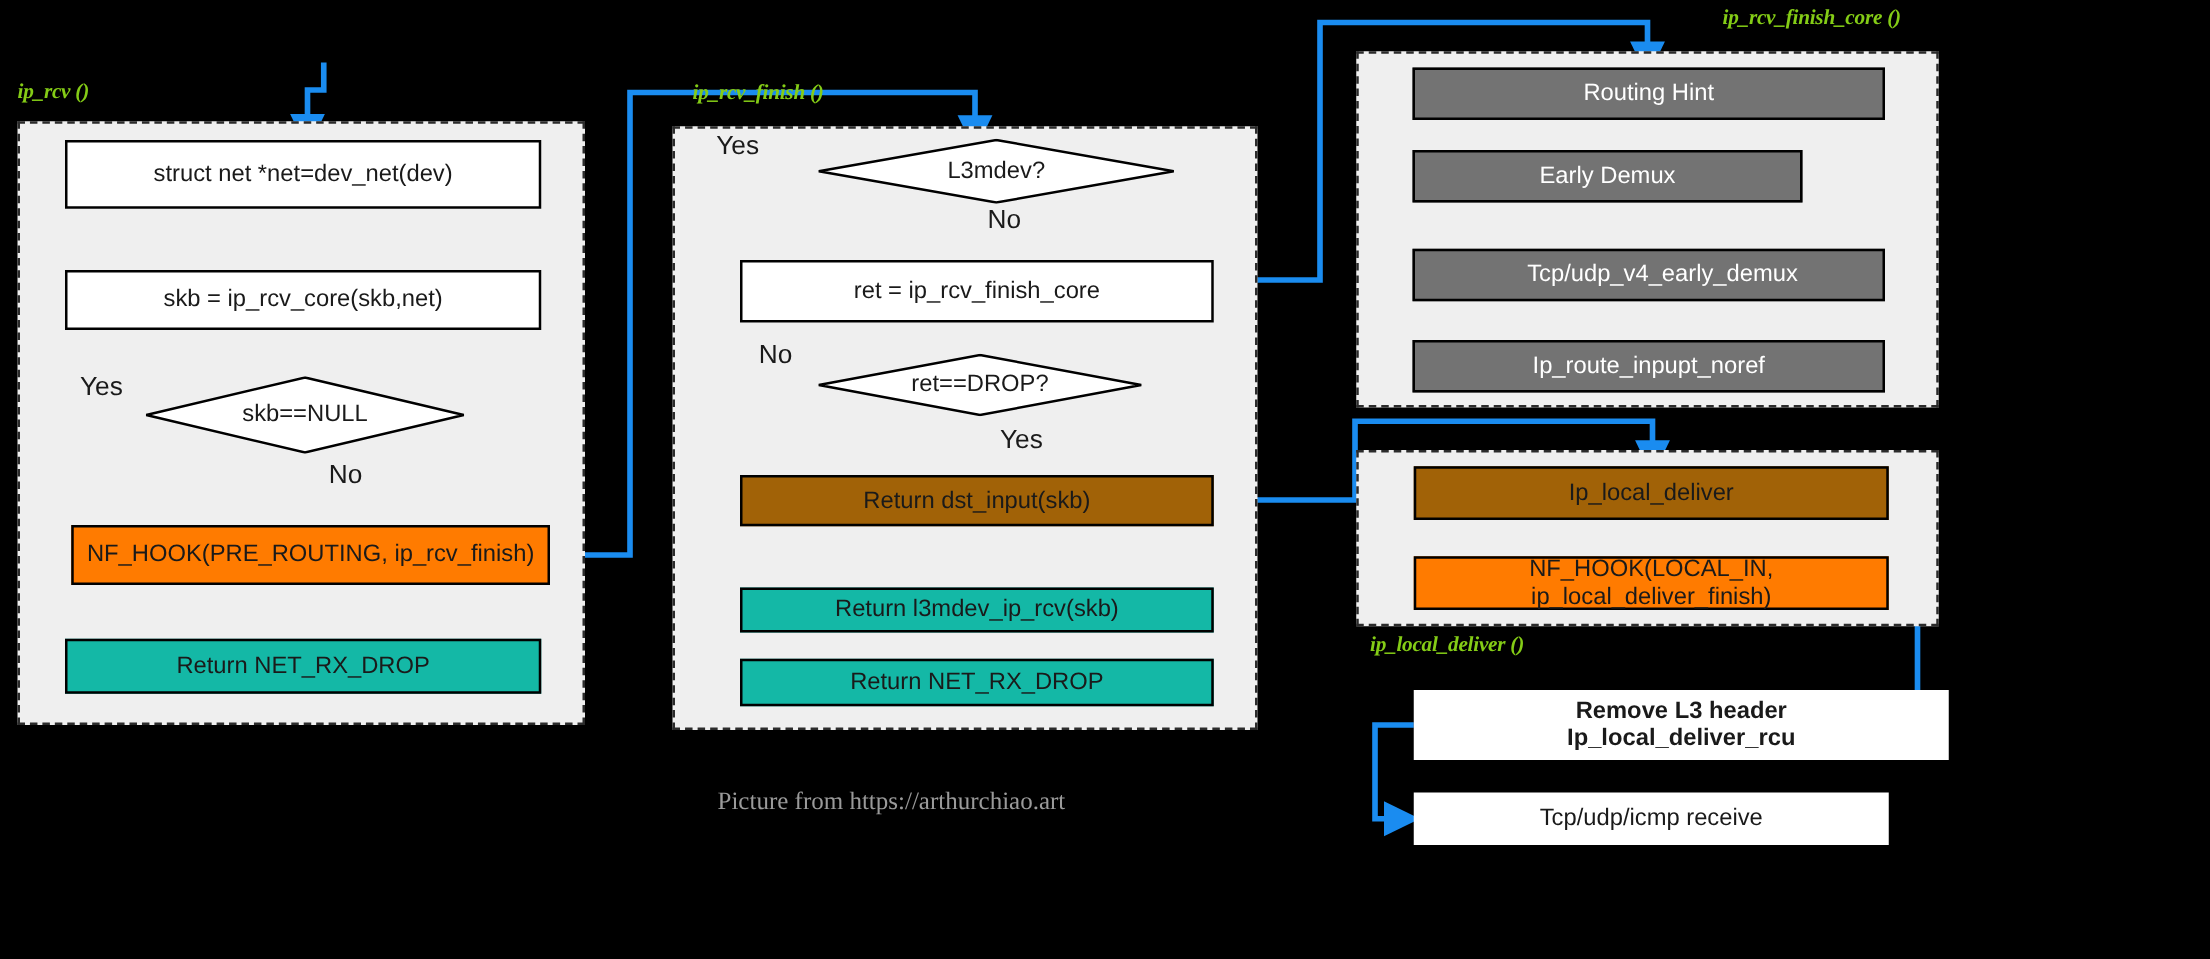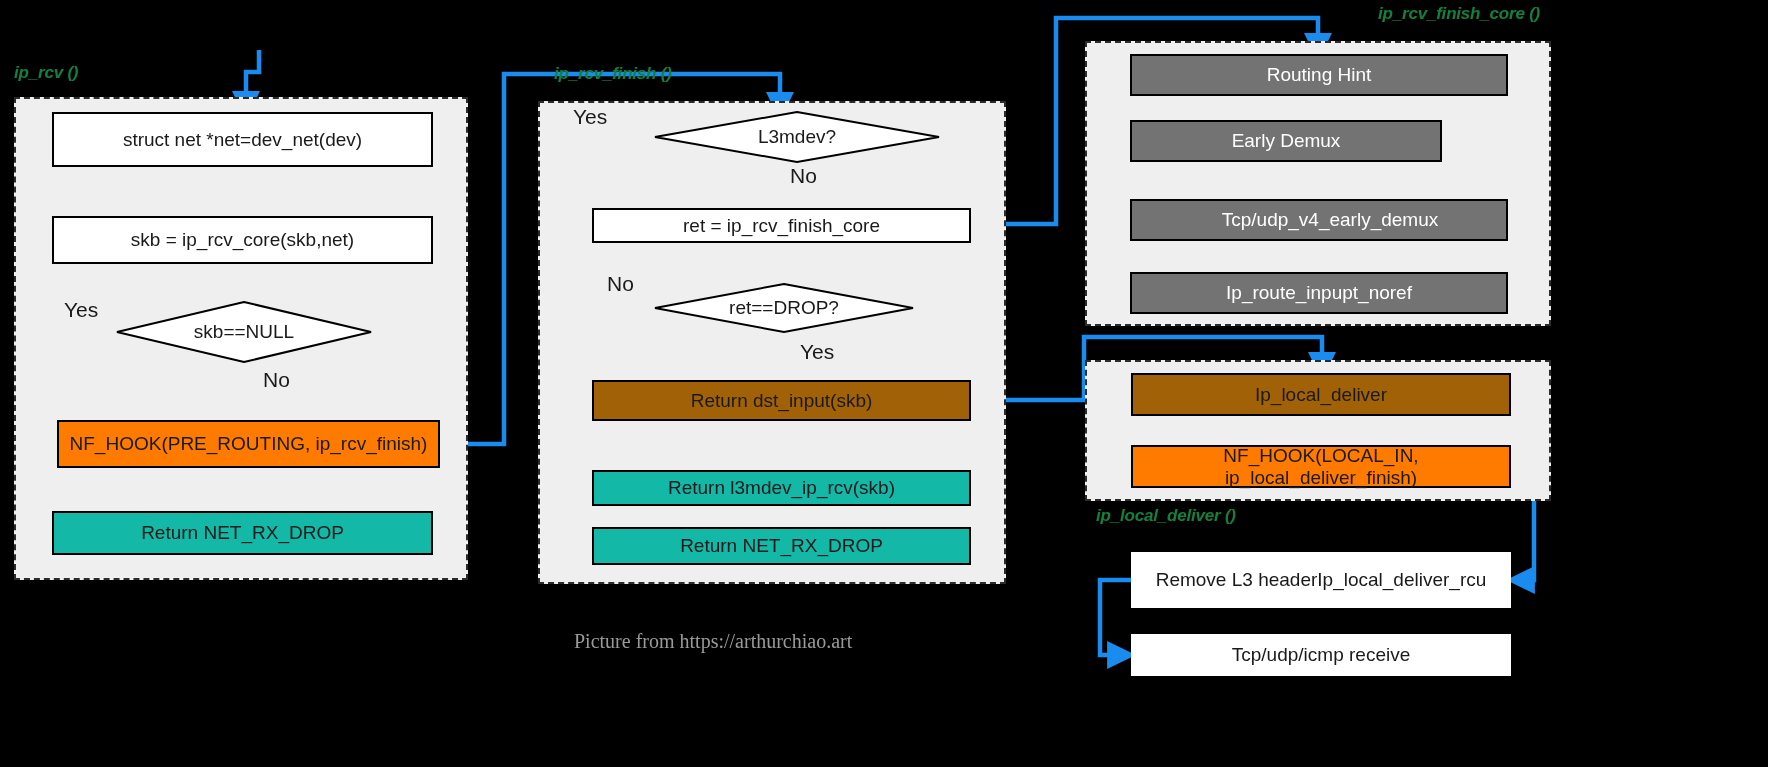--- a/index.html
+++ b/index.html
@@ -1,22 +1,22 @@
 <!DOCTYPE html>
 <html><head>
 <meta charset="utf-8">
 <style>
   html,body{margin:0;padding:0;background:#000;}
   body{font-family:"Liberation Sans",sans-serif;}
   #stage{position:relative;width:1768px;height:767px;background:#000;overflow:hidden;}
 
   
   .group{position:absolute;background:#efefef;border:2px dashed #2b2b2b;box-sizing:border-box;}
-  .grouplabel{position:absolute;color:#15803d;font-style:italic;font-weight:bold;
-              font-size:17px;font-family:Liberation Sans, sans-serif;white-space:nowrap;letter-spacing:-0.2px;}
+  .grouplabel{position:absolute;color:#84cc16;font-style:italic;font-weight:bold;
+              font-size:17px;font-family:Liberation Serif, serif;white-space:nowrap;letter-spacing:-0.2px;}
 
   
   .node{position:absolute;box-sizing:border-box;border:2px solid #000;
         display:flex;align-items:center;justify-content:center;text-align:center;
         font-size:19px;color:#1a1a1a;line-height:1.15;}
   .n-white{background:#ffffff;}
   .n-grey{background:#14b8a6;}
   .n-orange{background:#ff7b00;}
   .n-peach{background:#a16207;}
   .n-blue{background:#737373;color:#ffffff;}
@@ -117,21 +117,21 @@
   <div class="diamond" style="left:654px;top:111px;width:286px;height:52px;">
     <svg width="286" height="52">
         <polygon points="143,1 285,26 143,51 1,26" fill="#ffffff" stroke="#000000" stroke-width="2"></polygon>
       </svg>
     <div class="dlabel">L3mdev?</div>
   </div>
 
   <div class="elabel" style="left:573px;top:105px;">Yes</div>
   <div class="elabel" style="left:790px;top:164px;">No</div>
 
-  <div class="node n-white" style="left:592px;top:208px;width:379px;height:35px;">ret = ip_rcv_finish_core</div>
+  <div class="node n-white" style="left:592px;top:208px;width:379px;height:50px;">ret = ip_rcv_finish_core</div>
 
   <div class="diamond" style="left:654px;top:283px;width:260px;height:50px;">
     <svg width="260" height="50">
         <polygon points="130,1 259,25 130,49 1,25" fill="#ffffff" stroke="#000000" stroke-width="2"></polygon>
       </svg>
     <div class="dlabel">ret==DROP?</div>
   </div>
 
   <div class="elabel" style="left:607px;top:272px;">No</div>
   <div class="elabel" style="left:800px;top:340px;">Yes</div>
@@ -149,21 +149,21 @@
   <div class="node n-blue" style="left:1130px;top:104px;width:312px;height:42px;margin-top:16px;">Early Demux</div>
   <div class="node n-blue" style="left:1130px;top:199px;width:378px;height:42px;padding-left:22px;">Tcp/udp_v4_early_demux</div>
   <div class="node n-blue" style="left:1130px;top:272px;width:378px;height:42px;">Ip_route_inpupt_noref</div>
 
   <div class="group" style="left:1085px;top:360px;width:466px;height:141px;"></div>
   <div class="grouplabel" style="left:1096px;top:506px;">ip_local_deliver ()</div>
 
   <div class="node n-orange" style="left:1131px;top:445px;width:380px;height:43px;">NF_HOOK(LOCAL_IN, ip_local_deliver_finish)</div>
   <div class="node n-peach" style="left:1131px;top:373px;width:380px;height:43px;">Ip_local_deliver</div>
 
-  <div class="node n-plain" style="left:1131px;top:552px;width:380px;height:56px;flex-direction:row;">
+  <div class="node n-plain" style="left:1131px;top:552px;width:428px;height:56px;flex-direction:column;font-weight:bold;">
     <span>Remove L3 header</span>
     <span>Ip_local_deliver_rcu</span>
   </div>
 
   <div class="node n-plain" style="left:1131px;top:634px;width:380px;height:42px;">Tcp/udp/icmp receive</div>
 
   <div class="caption" style="left:574px;top:630px;">Picture from https://arthurchiao.art</div>
 
 </div>
 

